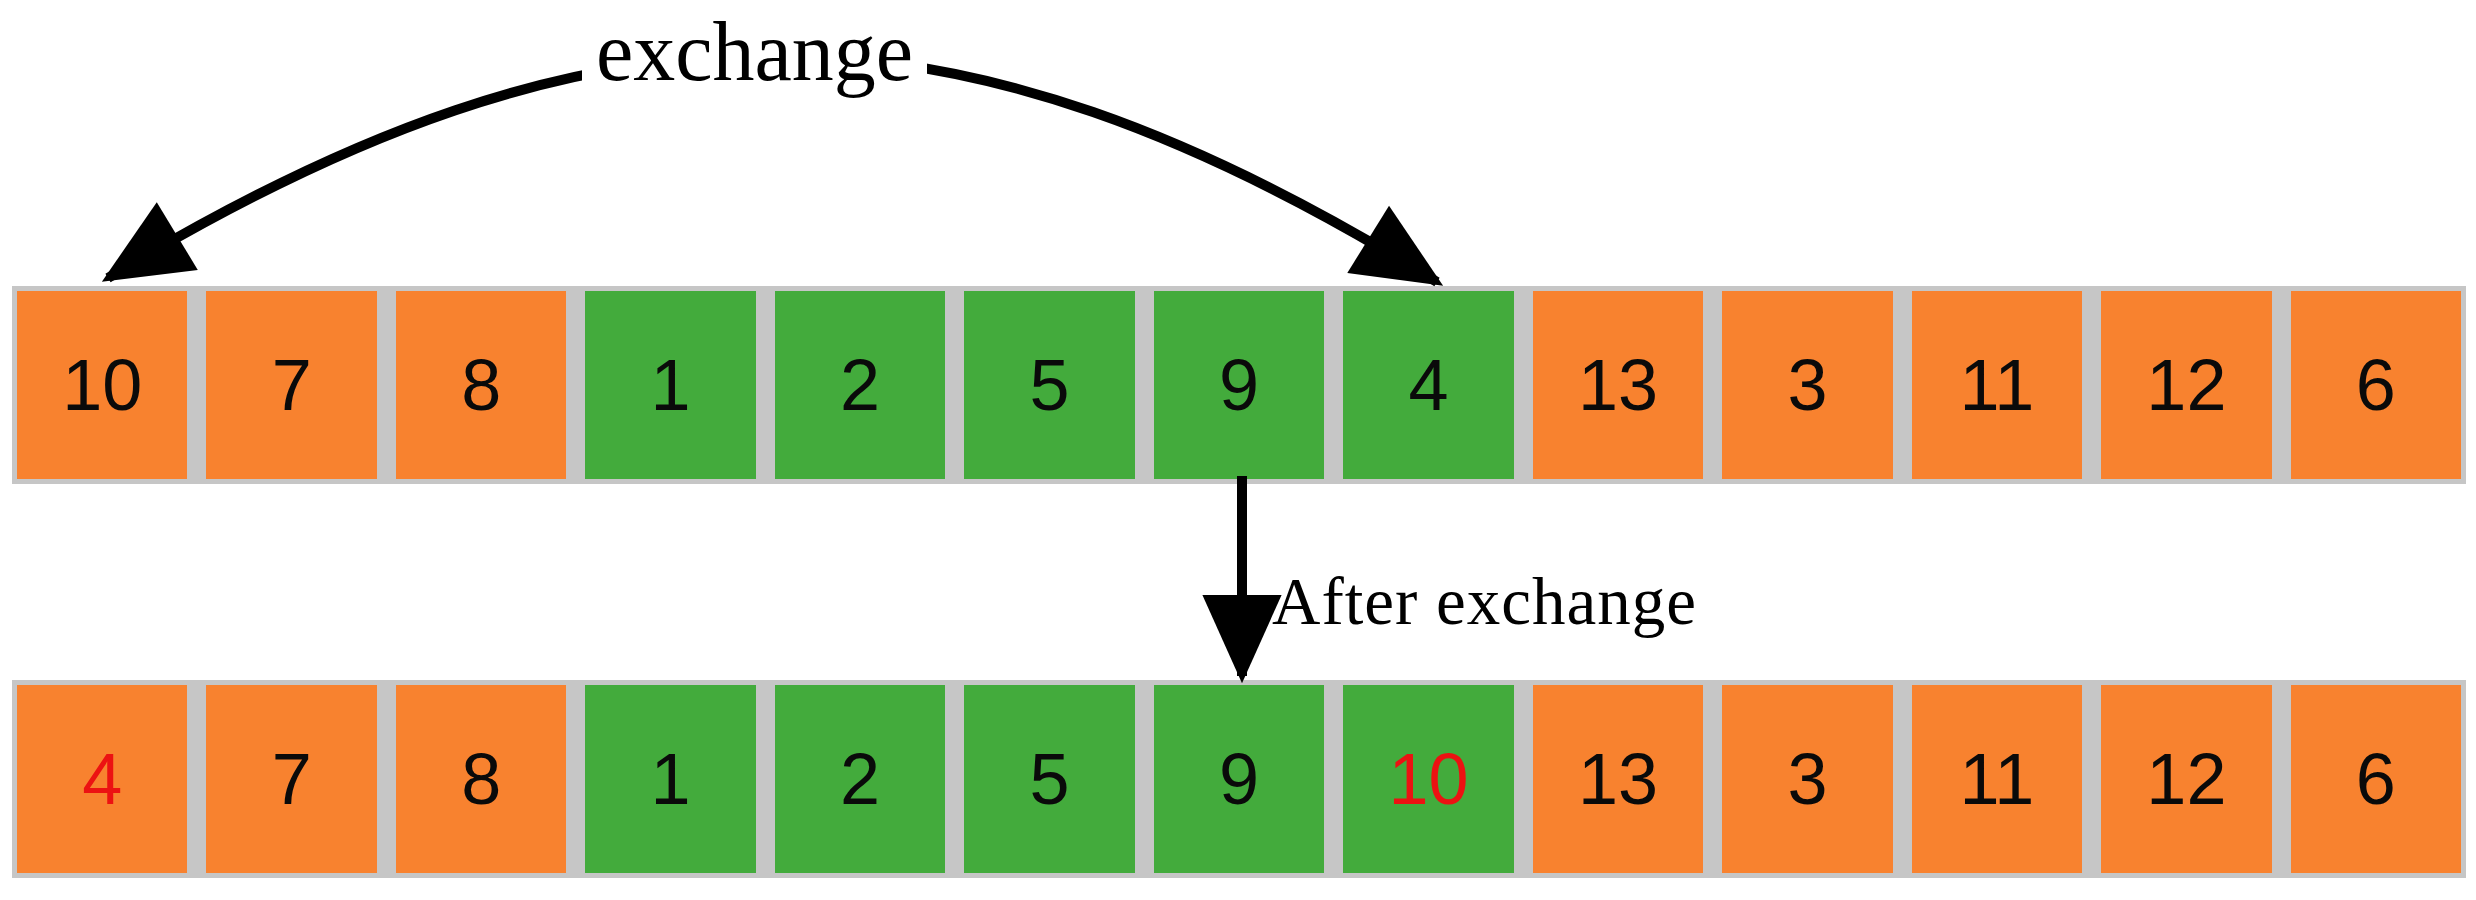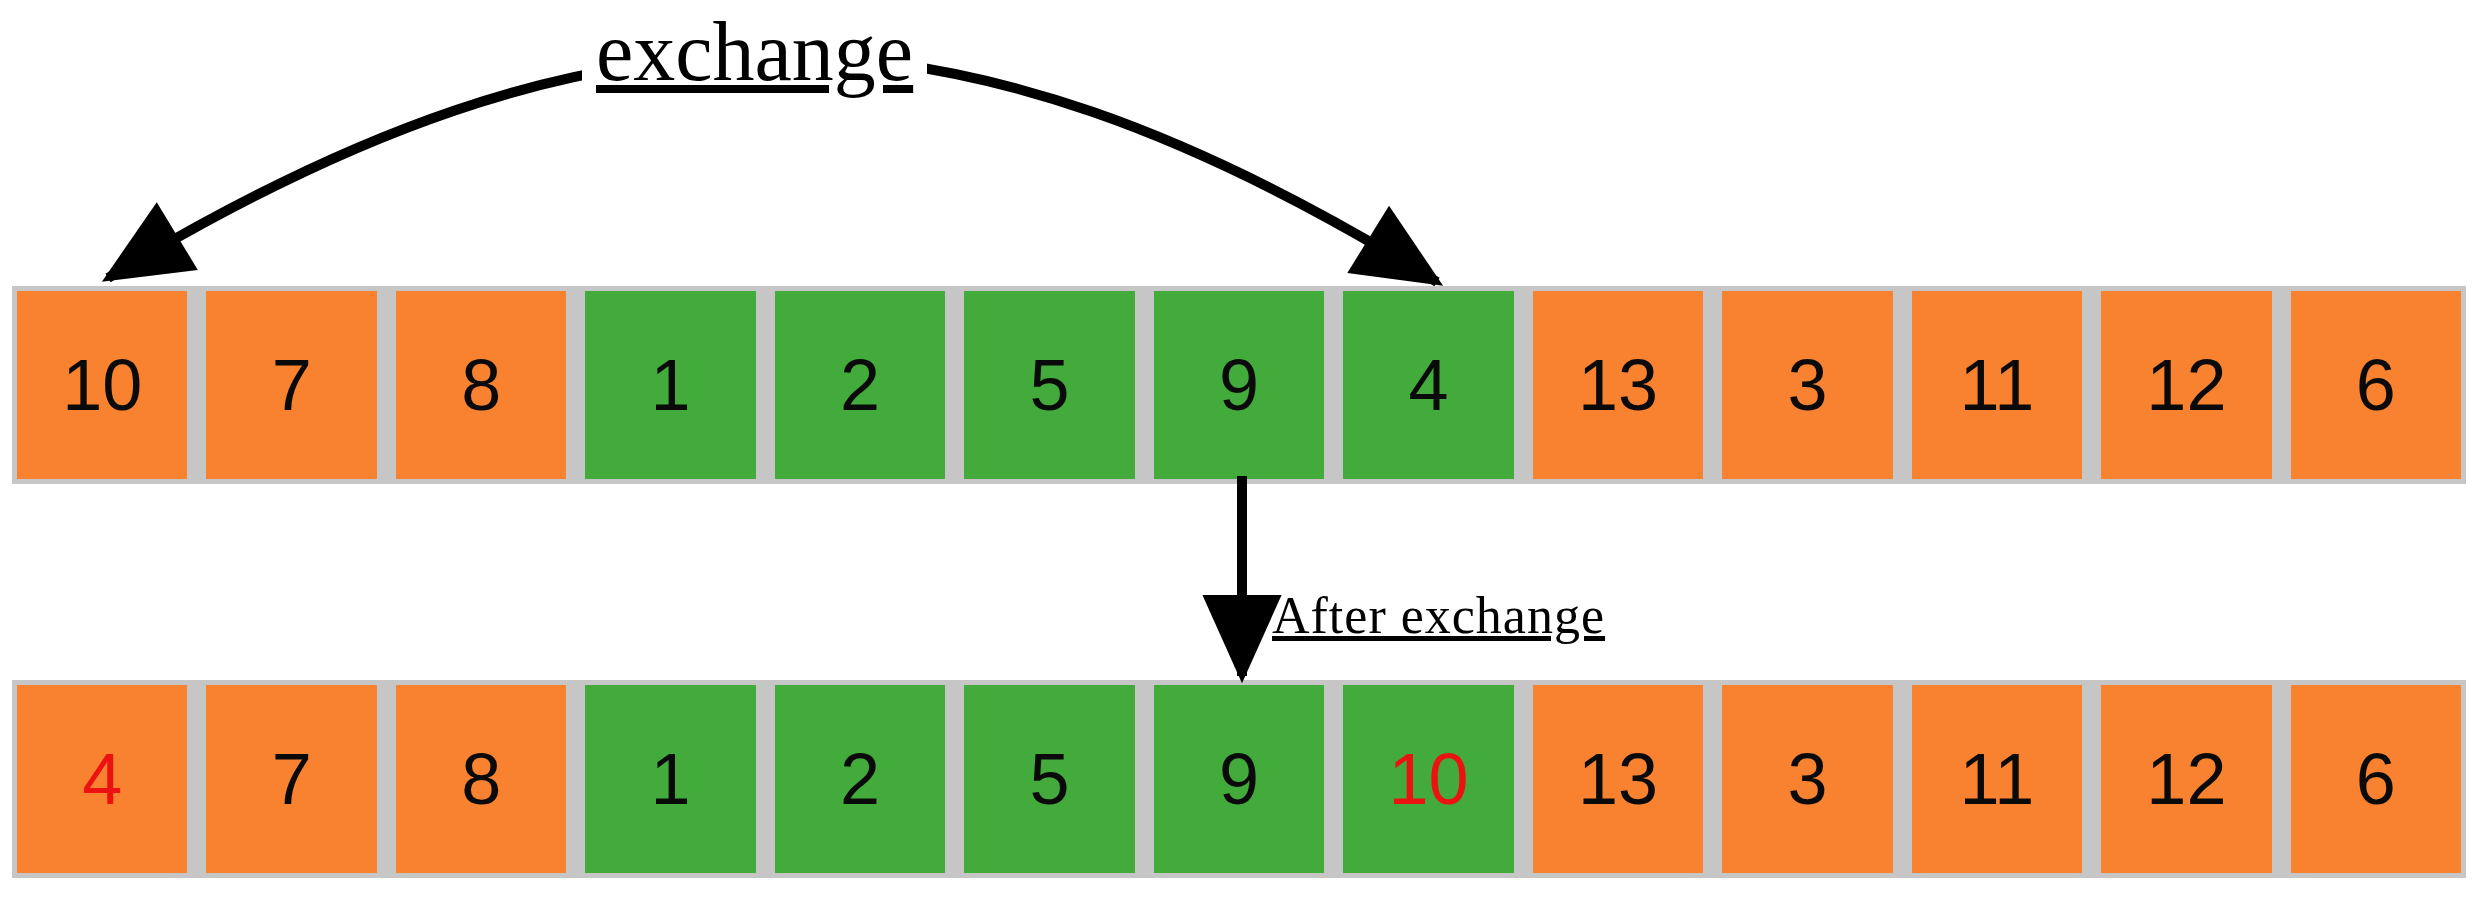--- a/index.html
+++ b/index.html
@@ -46,33 +46,32 @@
     left:0; top:0;
     width:2476px; height:900px;
     pointer-events:none;
   }
   .label{
     position:absolute;
     font-family:"Liberation Serif", serif;
     color:#000;
     line-height:1;
     white-space:nowrap;
-    text-decoration:underline;
   }
   #exchange-label{
     top:8px;
     left:582px;
     font-size:84px;
     background:#ffffff;
     padding:2px 14px 10px 14px;
   }
   #after-exchange-label{
-    top:590px;
+    top:568px;
     left:1272px;
-    font-size:52px;
+    font-size:67px;
     letter-spacing:1px;
   }
 </style>
 </head>
 <body>
 
 <div id="stage">
 
   <div id="row-before" class="array-row">
       <div class="cell bg-orange">10</div>

